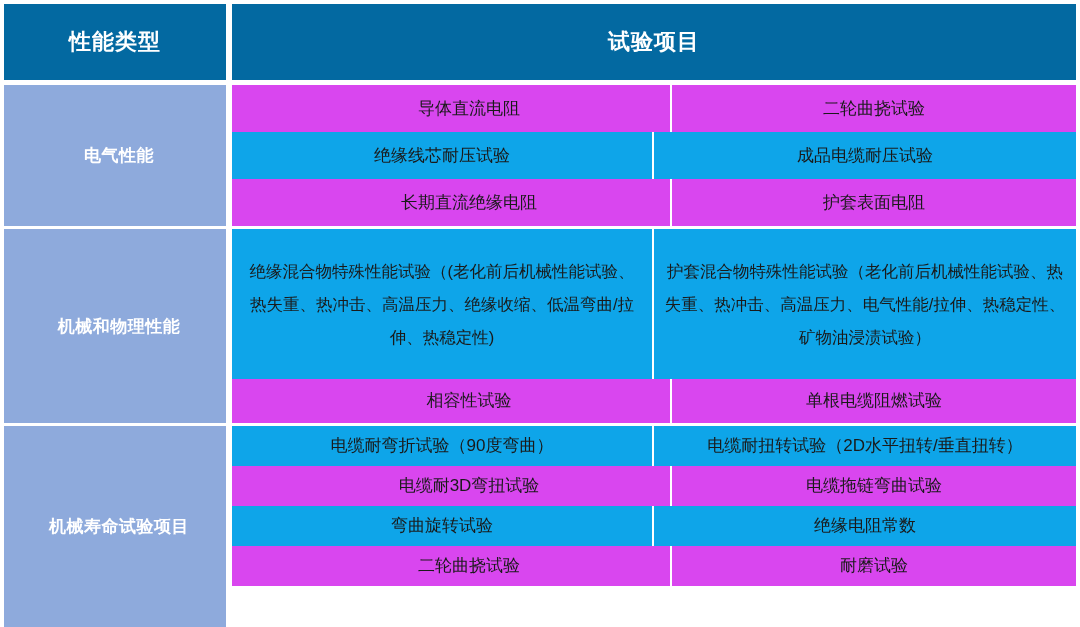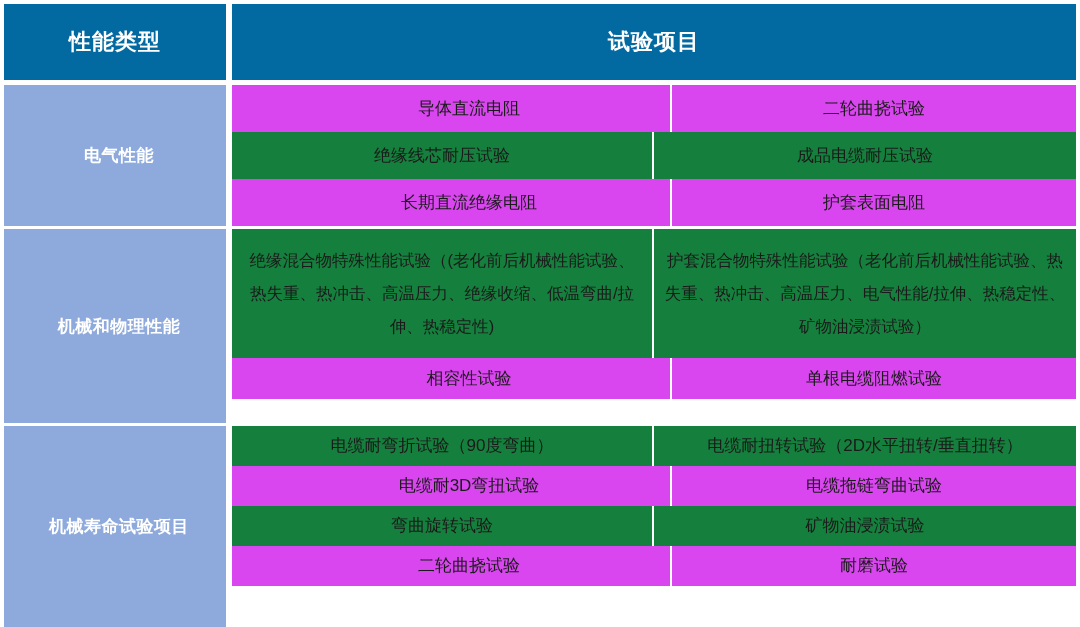--- a/index.html
+++ b/index.html
@@ -85,21 +85,21 @@
     display: flex;
     flex-direction: column;
     box-sizing: border-box;
   }
   .data-row {
     display: flex;
     box-sizing: border-box;
     width: 100%;
   }
   .data-row.shade-a { background: #d946ef; padding-left: 36px; }
-  .data-row.shade-b { background: #15803d; }
+  .data-row.shade-b { background: #0ea5e9; }
 
   .cell {
     box-sizing: border-box;
     display: flex;
     align-items: center;
     justify-content: center;
     text-align: center;
     color: #1a1a1a;
     font-size: 17px;
     line-height: 1.95;
@@ -109,21 +109,21 @@
   .cell.left-col  { border-right: 2px solid #ffffff; }
   .cell.wrap-cell { line-height: 2.0; font-size: 16.5px; }
 
   
   .h-elec  { height: 47px; }
   .h-big   { height: 150px; }
   .h-compat{ height: 44px; }
   .h-life  { height: 40px; justify-content: space-between; }
 
   .sec-elec .rows-area { height: 141px; }
-  .sec-mech .rows-area { height: 170px; border-radius: 15px; }
+  .sec-mech .rows-area { height: 194px; border-radius: 15px; }
   .sec-life .rows-area { height: 200px; }
 
   .sec-elec { height: 144px; }
   .sec-mech { height: 197px; }
   .sec-life { height: 204px; }
 </style>
 </head>
 <body>
 
 <div class="table-wrap">
@@ -181,21 +181,21 @@
         <div class="cell right-col">电缆耐扭转试验（2D水平扭转/垂直扭转）</div>
       </div>
 
       <div class="data-row shade-a h-life">
         <div class="cell left-col">电缆耐3D弯扭试验</div>
         <div class="cell right-col">电缆拖链弯曲试验</div>
       </div>
 
       <div class="data-row shade-b h-life">
         <div class="cell left-col">弯曲旋转试验</div>
-        <div class="cell right-col">矿物油浸渍试验</div>
+        <div class="cell right-col">绝缘电阻常数</div>
       </div>
 
       <div class="data-row shade-a h-life">
         <div class="cell left-col">二轮曲挠试验</div>
         <div class="cell right-col">耐磨试验</div>
       </div>
 
     </div>
   </div>
 

